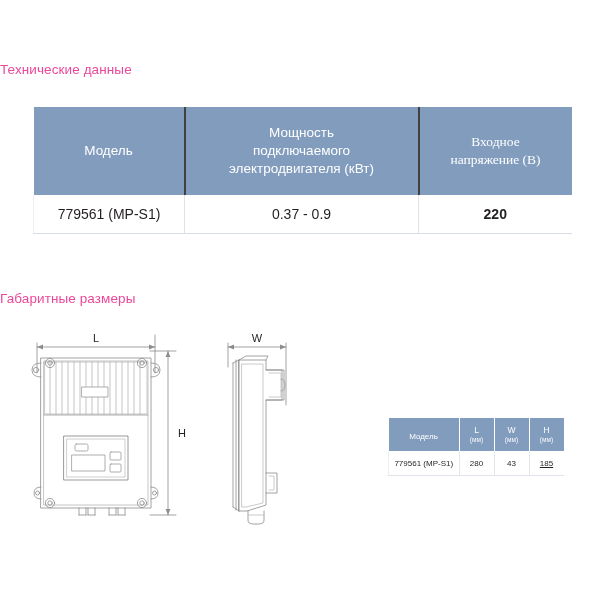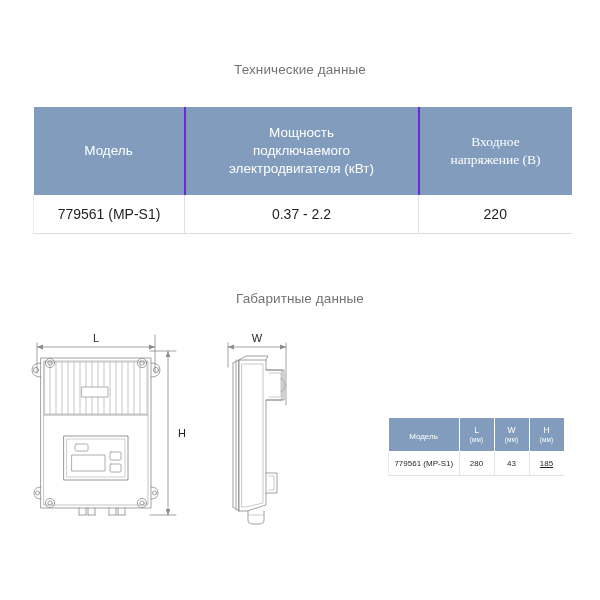--- a/index.html
+++ b/index.html
@@ -14,23 +14,22 @@
     color: #231f20;
     overflow: hidden;
     position: relative;
   }
 
   
   .section-title {
     position: absolute;
     left: 0;
     width: 600px;
-    text-align: center;
     font-size: 13.5px;
-    color: #737373;
+    color: #ec4899;
     letter-spacing: .1px;
   }
   #title-tech  { top: 62px; }
   #title-dims  { top: 291px; }
 
   
   #spec-table {
     position: absolute;
     left: 33px;
     top: 107px;
@@ -45,33 +44,33 @@
     vertical-align: middle;
     text-align: center;
   }
   #spec-table thead th {
     background: #819cbd;
     color: #ffffff;
     font-weight: normal;
     font-size: 13.5px;
     line-height: 1.32;
     height: 88px;
-    border-right: 2px solid #6d28d9;
+    border-right: 2px solid #404040;
   }
   #spec-table thead th:last-child { border-right: none; font-family: Liberation Serif, serif; }
 
   #spec-table tbody td {
     background: #ffffff;
     font-size: 14px;
     color: #231f20;
     height: 38px;
     border-right: 1px solid #dfe3e8;
     border-bottom: 1px solid #d8dde3;
   }
-  #spec-table tbody td:last-child { border-right: none; }
+  #spec-table tbody td:last-child { border-right: none; font-weight: bold; }
   #spec-table tbody tr td:first-child { border-left: 1px solid #eceef1; }
 
   .col-model   { width: 150px; }
   .col-power   { width: 232px; }
   .col-voltage { width: 152px; }
 
   
   #drawings {
     position: absolute;
     left: 0;
@@ -139,27 +138,27 @@
       </th>
       <th class="col-voltage">
         <span>Входное</span><br>
         <span>напряжение (В)</span>
       </th>
     </tr>
   </thead>
   <tbody>
     <tr>
       <td>779561 (МР-S1)</td>
-      <td>0.37 - 2.2</td>
+      <td>0.37 - 0.9</td>
       <td>220</td>
     </tr>
   </tbody>
 </table>
 
-<div class="section-title" id="title-dims">Габаритные данные</div>
+<div class="section-title" id="title-dims">Габаритные размеры</div>
 
 <div id="drawings">
   <svg width="600" height="230" viewBox="0 0 600 230">
     <g fill="none" stroke="#8c8c8c" stroke-width="0.8" stroke-linejoin="round" stroke-linecap="round">
 
       <g>
 
         <line x1="37" y1="28" x2="37" y2="58"></line>
         <line x1="155" y1="20" x2="155" y2="58"></line>
 

